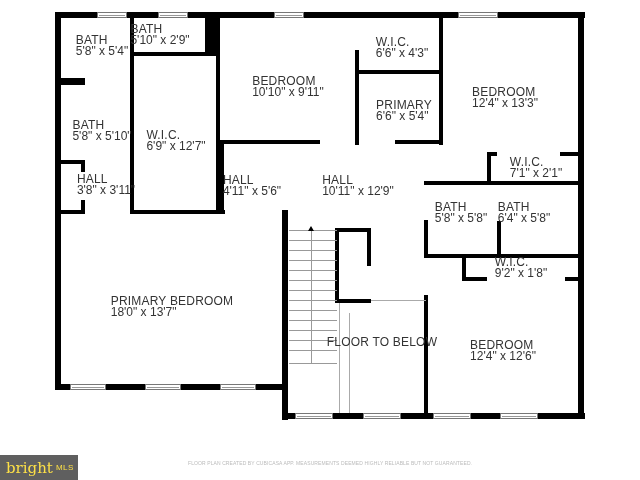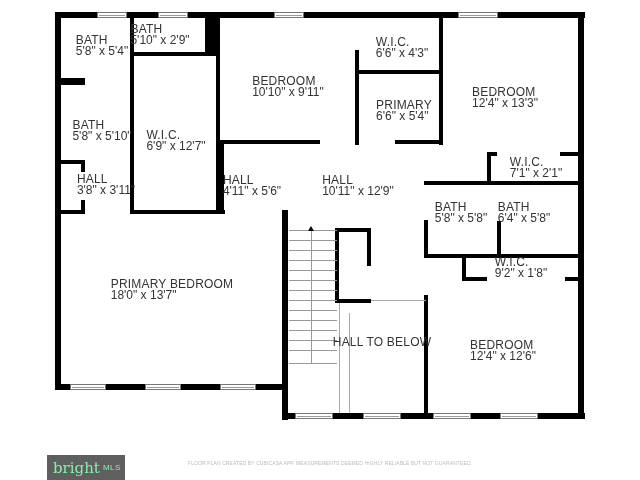--- a/index.html
+++ b/index.html
@@ -6,21 +6,21 @@
   body { width:640px; height:480px; position:relative; overflow:hidden; font-family:"Liberation Sans", sans-serif; }
   .wall { position:absolute; background:#000; }
   .win { position:absolute; background:#fff; border:1px solid #777; box-sizing:border-box; }
   .win::after { content:""; position:absolute; left:1px; right:1px; top:50%; border-top:1px solid #999; }
   .thin { position:absolute; background:#aaa; }
   .label { position:absolute; text-align:left; color:#333; font-size:12px; line-height:11px; white-space:nowrap; transform:translate(-50%,-50%); }
   .label .nm { display:block; letter-spacing:0.2px; }
   .label .dim { display:block; }
   .stair { position:absolute; left:289px; top:230px; width:48px; height:140px; }
   .step { position:absolute; left:0; right:0; height:1px; background:#999; }
-  .footer-logo { position:absolute; left:0; top:455px; width:78px; height:25px; background:#5f5f5f; color:#86efac; display:flex; align-items:center; padding-left:6px; box-sizing:border-box;margin-left:47px; }
+  .footer-logo { position:absolute; left:0; top:455px; width:78px; height:25px; background:#5f5f5f; color:#fde047; display:flex; align-items:center; padding-left:6px; box-sizing:border-box; }
   .footer-logo .b { font-family:"DejaVu Serif", serif; font-size:15px; }
   .footer-logo .m { font-size:8px; margin-left:3px; letter-spacing:0.5px; }
   .disclaimer { position:absolute; left:188px; top:460px; font-size:5px; color:#bbb; letter-spacing:0.1px; white-space:nowrap; }
 </style>
 </head>
 <body>
 
 <div>
 
   <div class="wall" style="left:55px;top:12px;width:530px;height:6px;"></div>
@@ -154,26 +154,26 @@
       <span class="dim">5'8" x 5'8"</span>
     </div>
   <div class="label" style="left:524px;top:213px;">
       <span class="nm">BATH</span>
       <span class="dim">6'4" x 5'8"</span>
     </div>
   <div class="label" style="left:521px;top:268px;">
       <span class="nm">W.I.C.</span>
       <span class="dim">9'2" x 1'8"</span>
     </div>
-  <div class="label" style="left:172px;top:290px;">
+  <div class="label" style="left:172px;top:307px;">
       <span class="nm">PRIMARY BEDROOM</span>
       <span class="dim">18'0" x 13'7"</span>
     </div>
   <div class="label" style="left:382px;top:342px;">
-      <span class="nm">HALL TO BELOW</span>
+      <span class="nm">FLOOR TO BELOW</span>
     </div>
   <div class="label" style="left:503px;top:351px;">
       <span class="nm">BEDROOM</span>
       <span class="dim">12'4" x 12'6"</span>
     </div>
 </div>
 
 <div class="footer-logo">
   <span class="b">bright</span>
     <span class="m">MLS</span>

